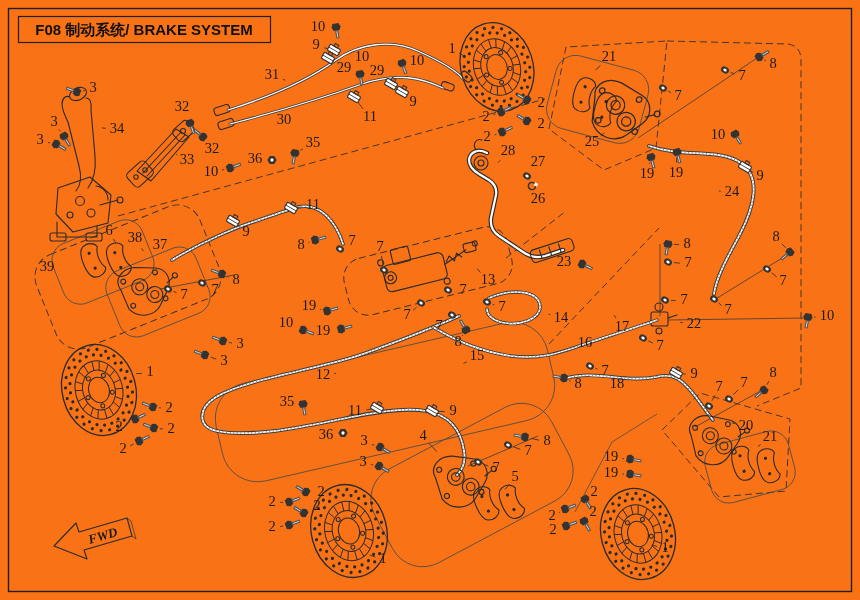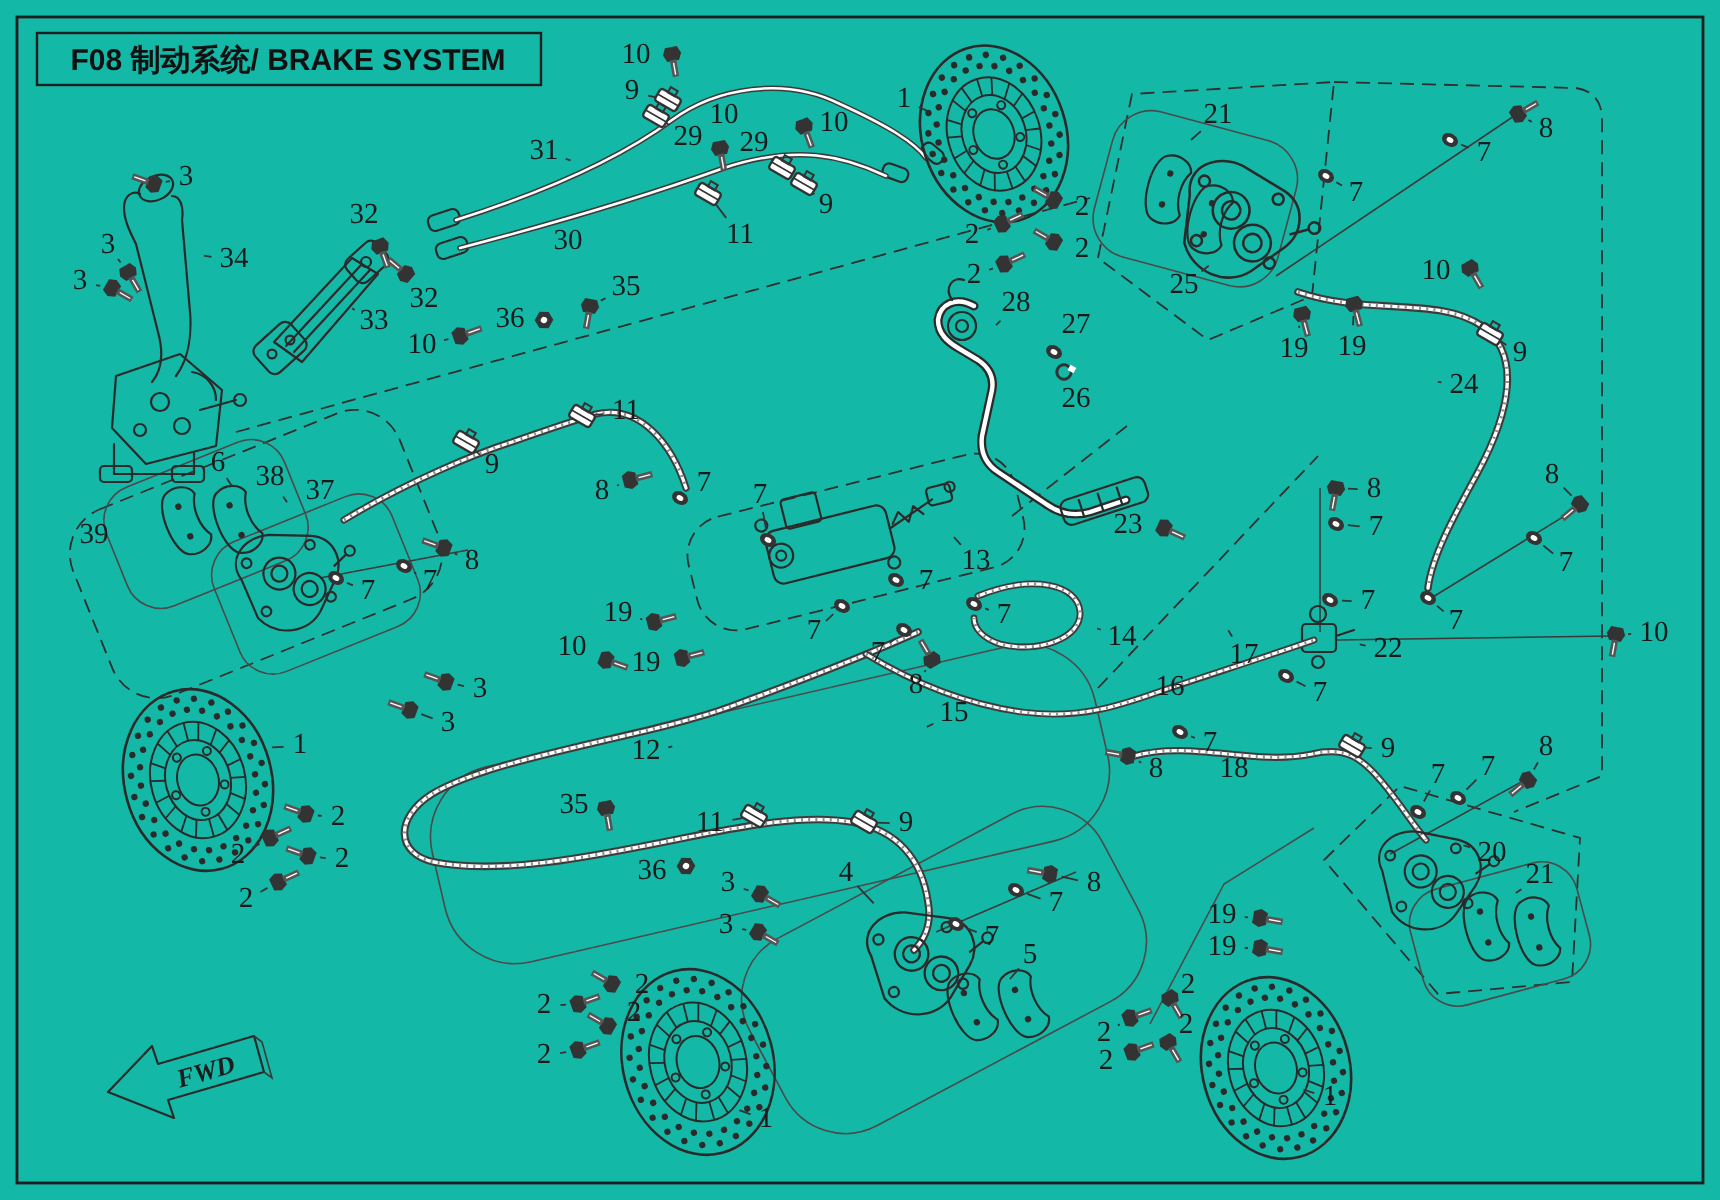--- a/index.html
+++ b/index.html
@@ -1,16 +1,16 @@
 <!DOCTYPE html>
 <html><head>
 <meta charset="utf-8">
 <style>
   html,body{margin:0;padding:0;background:#ffffff;}
-  #stage{position:relative;width:860px;height:600px;background:#14b8a6;overflow:hidden;
+  #stage{position:relative;width:860px;height:600px;background:#f97316;overflow:hidden;
          font-family:"Liberation Serif", serif;}
   svg{position:absolute;left:0;top:0;}
   .frame{fill:none;stroke:#1f1f1f;stroke-width:1.4;}
   .titlebox{fill:none;stroke:#1f1f1f;stroke-width:1.2;}
   .title-text{font-family:"Liberation Sans", sans-serif;font-weight:bold;font-size:15px;fill:#111;}
   .ink{stroke:#2a2a2a;fill:none;stroke-width:1.1;stroke-linecap:round;stroke-linejoin:round;}
   .ink-thin{stroke:#3a3a3a;fill:none;stroke-width:0.8;}
   .dashed{stroke:#2f2f2f;fill:none;stroke-width:0.9;stroke-dasharray:7 4;}
   .balloon{stroke:#4a4a4a;fill:none;stroke-width:0.8;}
   .fwd-text{font-family:"Liberation Serif", serif;font-weight:bold;font-style:italic;font-size:13px;fill:#1c1c1c;}

